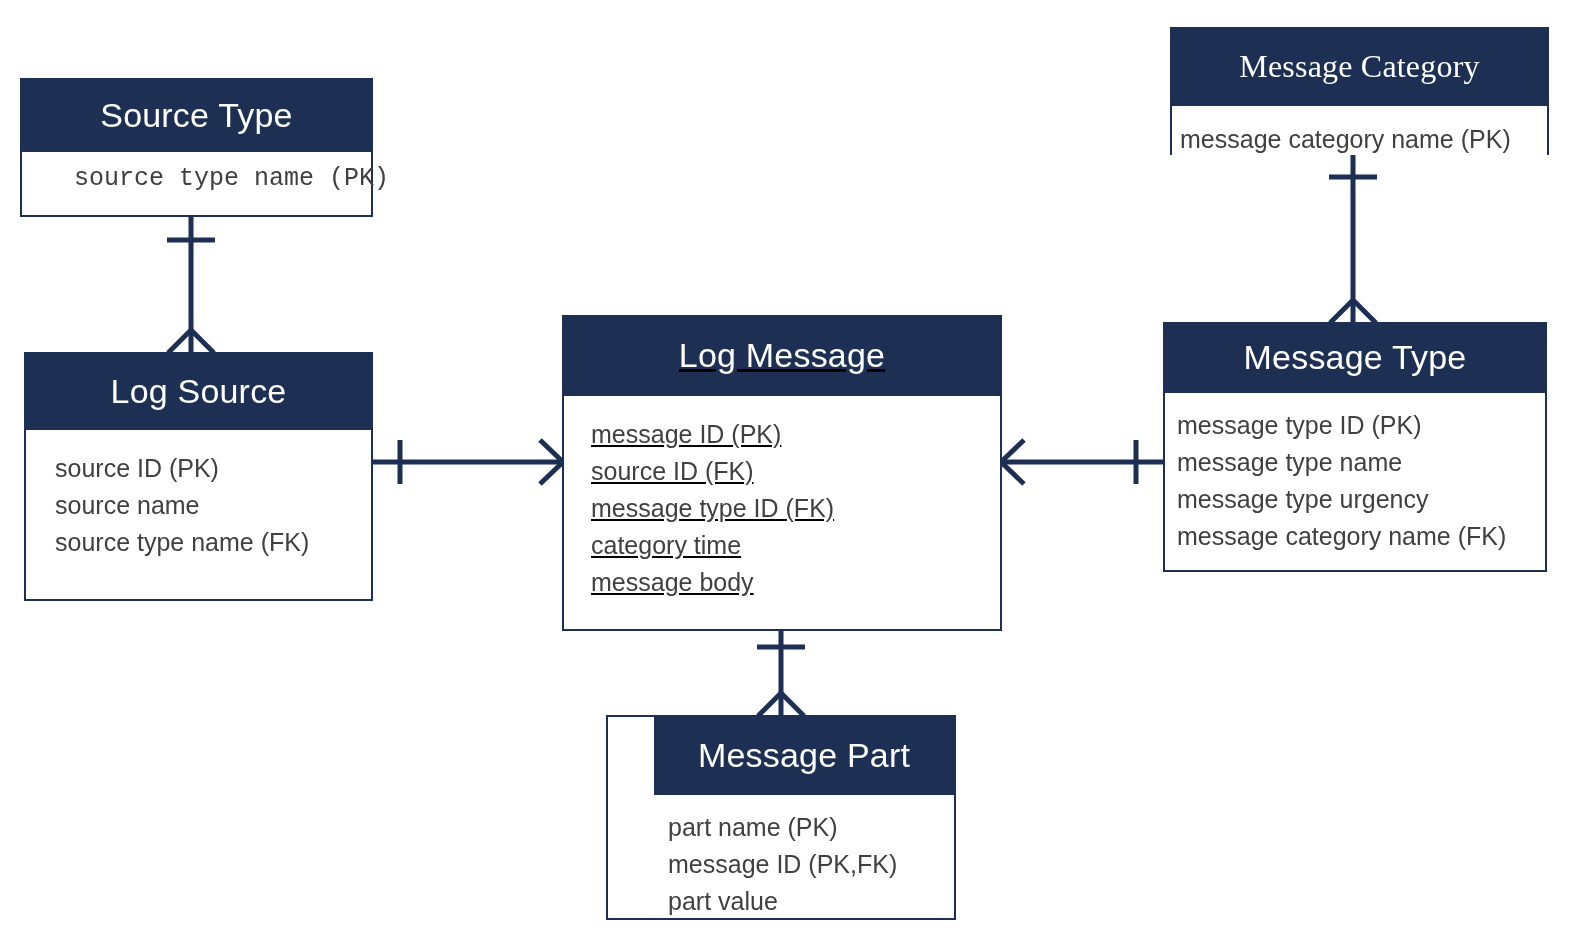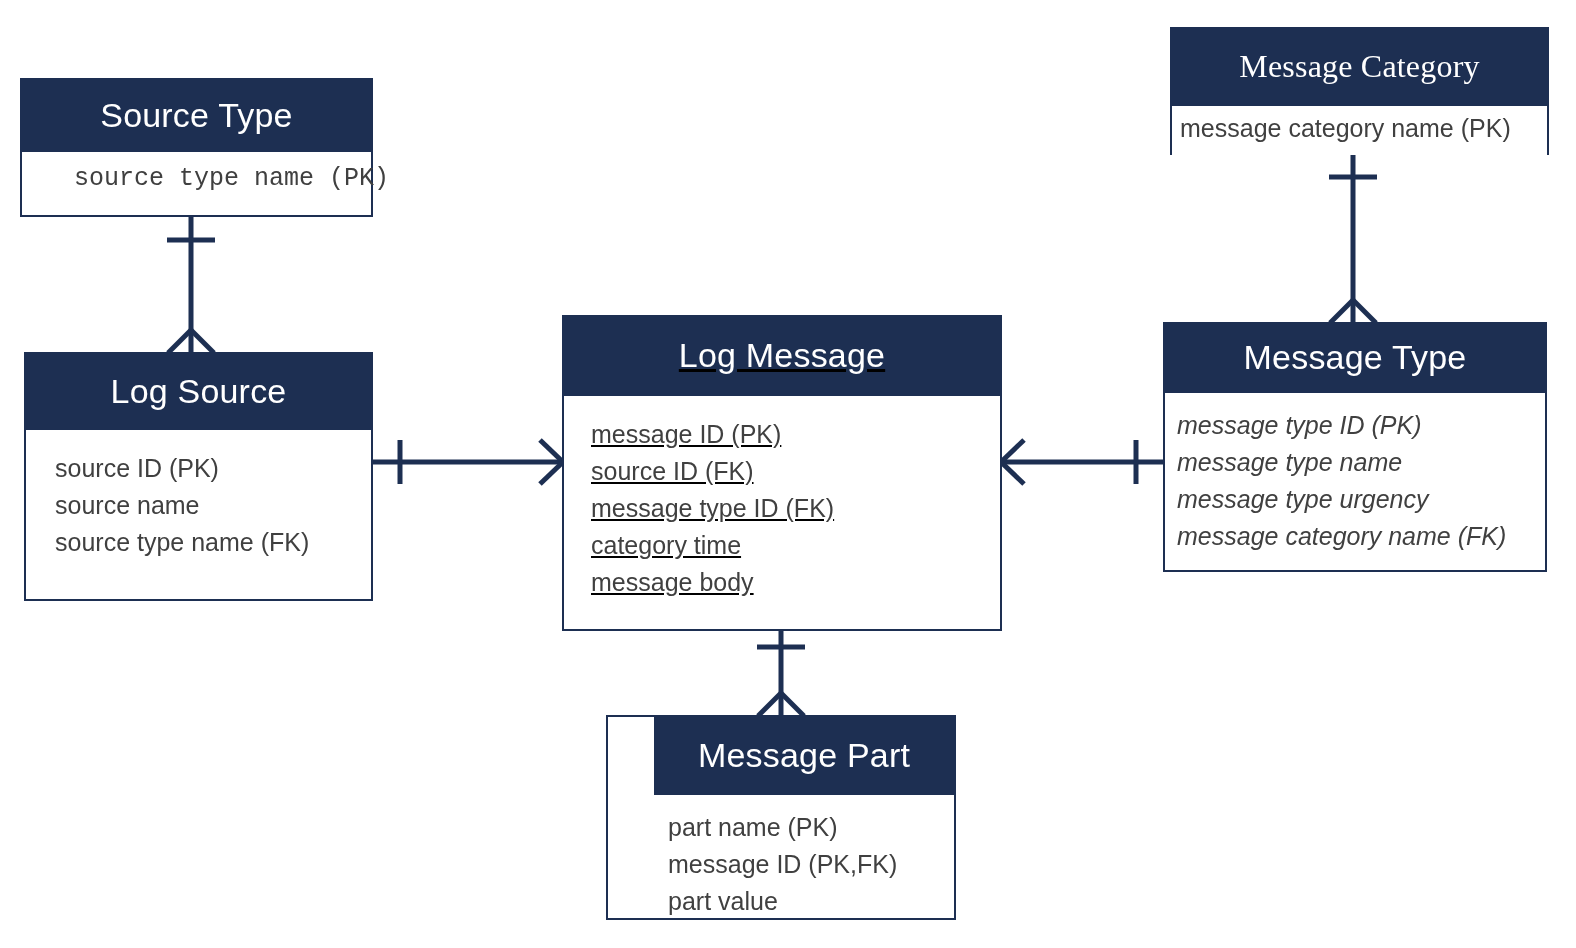--- a/index.html
+++ b/index.html
@@ -70,26 +70,26 @@
   #ent-log-source .entity-body   { height: 171px; padding: 20px 0 0 29px; }
   #ent-log-source .attr { font-size: 25px; line-height: 37px; }
 
   #ent-log-message       { left: 562px;  top: 315px; width: 440px; height: 316px; text-decoration: underline; }
   #ent-log-message .entity-header { height: 77px; font-size: 34px; }
   #ent-log-message .entity-body   { height: 235px; padding: 20px 0 12px 27px; }
   #ent-log-message .attr { font-size: 25px; line-height: 37px; }
 
   #ent-message-category  { left: 1170px; top: 27px;  width: 379px; height: 128px; }
   #ent-message-category .entity-header { height: 75px; font-size: 32px; font-family: Liberation Serif, serif; }
-  #ent-message-category .entity-body   { height: 51px; padding: 6px 0 0 8px; }
+  #ent-message-category .entity-body   { height: 51px; padding: 6px 0 0 8px; justify-content: flex-end; }
   #ent-message-category .attr { font-size: 25px; line-height: 32px; }
 
   #ent-message-type      { left: 1163px; top: 322px; width: 384px; height: 250px; }
   #ent-message-type .entity-header { height: 67px; font-size: 34px; }
-  #ent-message-type .entity-body   { height: 179px; padding: 14px 12px 0 12px; font-style: italic; }
+  #ent-message-type .entity-body   { height: 179px; padding: 14px 12px 0 12px; }
   #ent-message-type .attr { font-size: 25px; line-height: 37px; }
 
   #ent-message-part      { left: 606px;  top: 715px; width: 350px; height: 205px; padding-left: 46px; }
   #ent-message-part .entity-header { height: 76px; font-size: 34px; }
   #ent-message-part .entity-body   { height: 125px; padding: 14px 0 0 14px; }
   #ent-message-part .attr { font-size: 25px; line-height: 37px; }
 </style>
 </head>
 <body>
 

